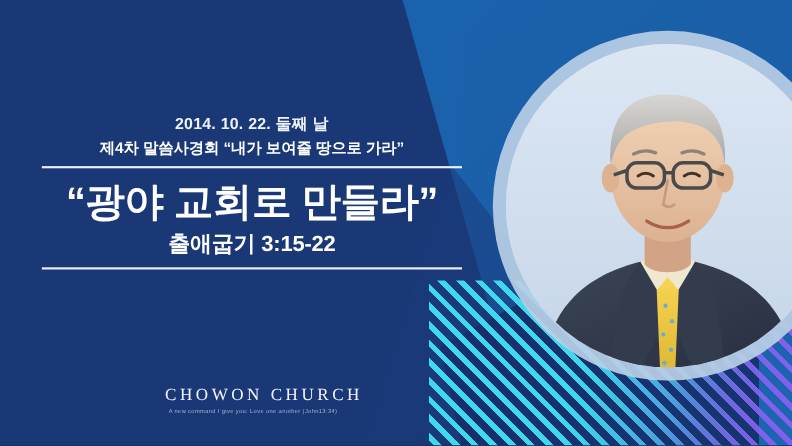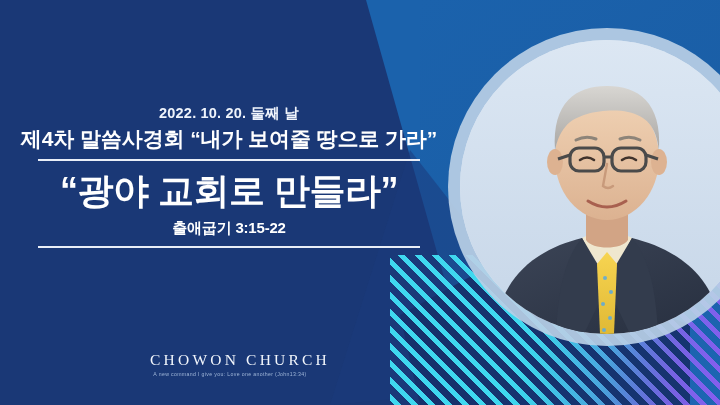--- a/index.html
+++ b/index.html
@@ -144,21 +144,21 @@
   }
   .date-line {
     font-size: 14.5px;
     font-weight: 700;
     letter-spacing: .2px;
     color: #eef3fb;
     margin: 0 0 4px 0;
     line-height: 1.25;
   }
   .conference-line {
-    font-size: 21px;
+    font-size: 14px;
     font-weight: 700;
     color: #ffffff;
     margin: 0 0 7px 0;
     line-height: 1.25;
     letter-spacing: -.1px;
   }
   .rule {
     width: 382px;
     height: 2px;
     background: #e9eef7;
@@ -169,21 +169,21 @@
   .main-title {
     font-size: 36px;
     font-weight: 700;
     color: #ffffff;
     line-height: 1.12;
     margin: 0;
     letter-spacing: -.5px;
     white-space: nowrap;
   }
   .scripture {
-    font-size: 15px;
+    font-size: 20px;
     font-weight: 700;
     color: #ffffff;
     margin: 7px 0 0 0;
     line-height: 1.2;
     letter-spacing: -.2px;
   }
 
   
   .logo-block {
     position: absolute;
@@ -292,21 +292,21 @@
         <path d="M160 99 q10 -4 20 1" stroke="#8d8479" stroke-width="3" fill="none" stroke-linecap="round"></path>
 
         <path d="M147 124 L143 146 q5 4 10 0" stroke="#c89a7b" stroke-width="2.4" fill="none" stroke-linecap="round"></path>
 
         <path d="M128 161 q19 12 38 0" stroke="#a8604f" stroke-width="3" fill="none" stroke-linecap="round"></path>
       </svg>
     </div>
   </div>
 
   <div class="text-block">
-    <p class="date-line">2022. 10. 20. 둘째 날</p>
+    <p class="date-line">2014. 10. 22. 둘째 날</p>
     <p class="conference-line">제4차 말씀사경회 “내가 보여줄 땅으로 가라”</p>
     <div class="rule top"></div>
     <h1 class="main-title">“광야 교회로 만들라”</h1>
     <p class="scripture">출애굽기 3:15-22</p>
     <div class="rule bottom"></div>
   </div>
 
   <div class="logo-block">
     <p class="logo-name">CHOWON CHURCH</p>
     <p class="logo-tagline">A new command I give you: Love one another (John13:34)</p>

